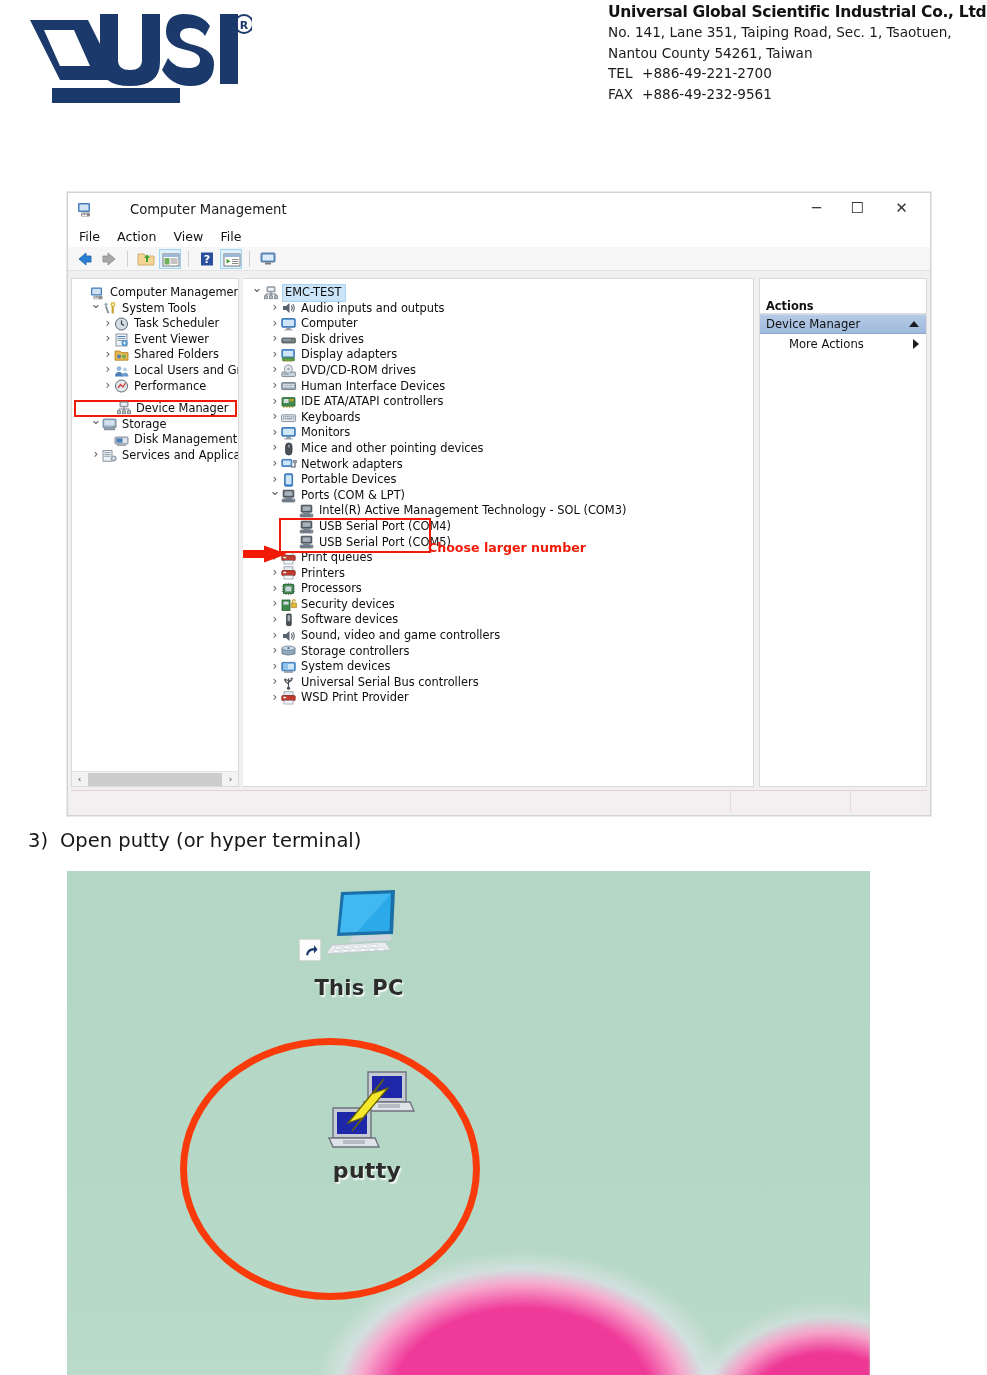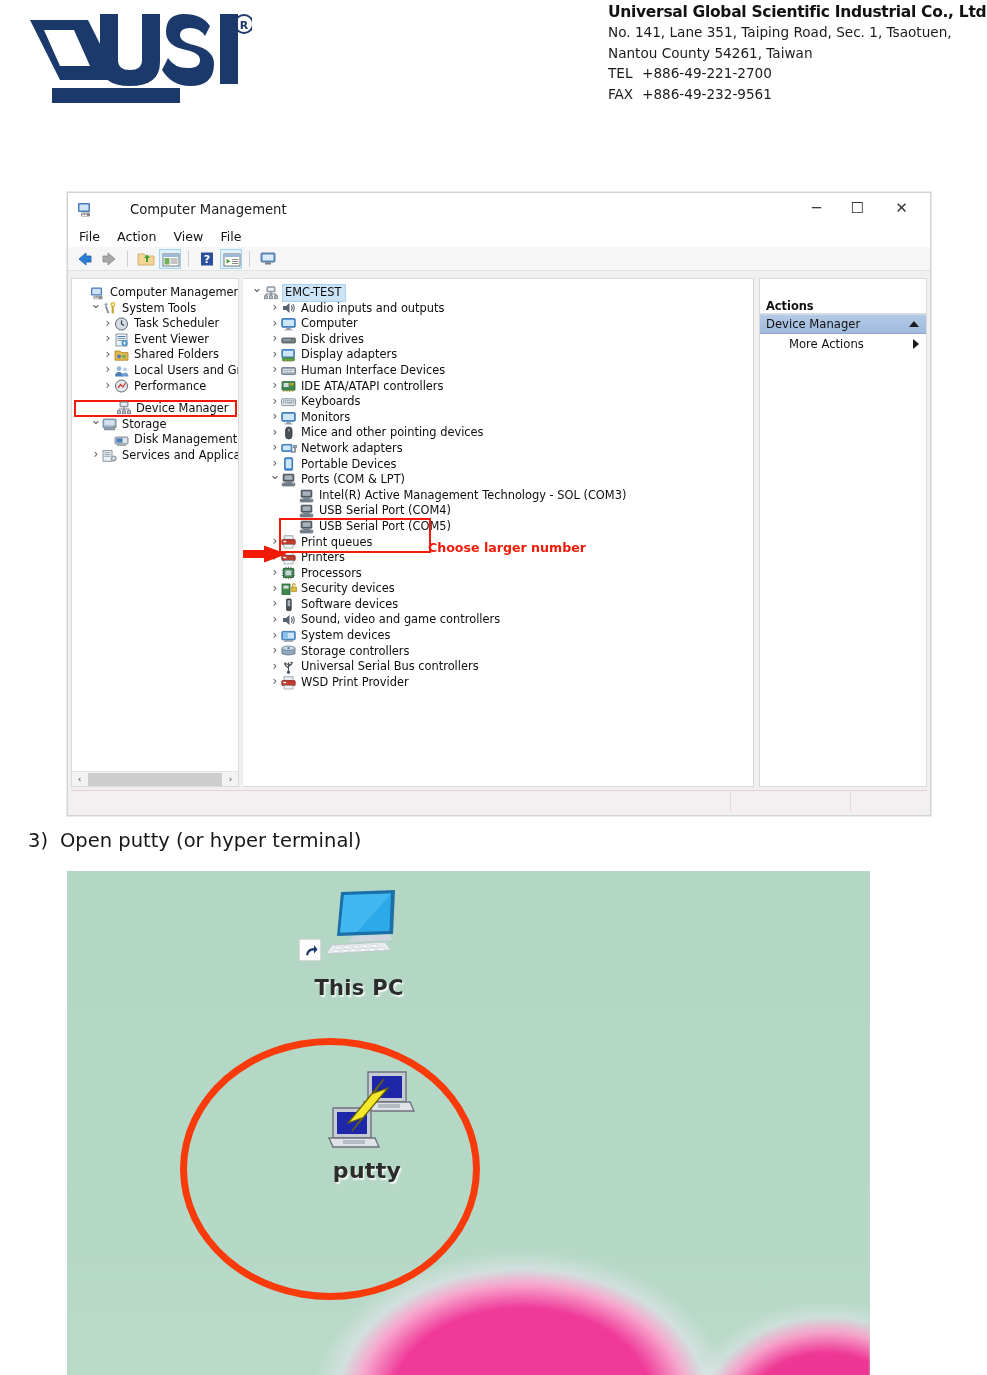--- a/index.html
+++ b/index.html
@@ -523,20 +523,32 @@
                 <rect x="6" y="12.8" width="1.4" height="1" fill="#c9a32f"></rect>
                 <rect x="9" y="12.8" width="1.4" height="1" fill="#c9a32f"></rect>
               </svg>
             </span>
             <span class="tlabel">Display adapters</span>
           </div>
           <div class="trow" style="padding-left: 22px;">
             <span class="chev closed"></span>
             <span class="ico">
               <svg viewBox="0 0 16 14" width="16" height="14">
+                <rect x="0.8" y="8" width="13.6" height="4.6" rx="0.8" fill="#c9d3dd" stroke="#69737d" stroke-width="0.8"></rect>
+                <circle cx="7.4" cy="5" r="4" fill="#dfe6ec" stroke="#8a949e" stroke-width="0.9"></circle>
+                <circle cx="7.4" cy="5" r="1.2" fill="#9aa7b4"></circle>
+                <rect x="2.4" y="9.6" width="5" height="1.2" fill="#8d98a4"></rect>
+              </svg>
+            </span>
+            <span class="tlabel">DVD/CD-ROM drives</span>
+          </div>
+          <div class="trow" style="padding-left: 22px;">
+            <span class="chev closed"></span>
+            <span class="ico">
+              <svg viewBox="0 0 16 14" width="16" height="14">
                 <rect x="0.6" y="3.6" width="14" height="7" rx="1" fill="#9aa7b4" stroke="#616c77" stroke-width="0.8"></rect>
                 <g fill="#e6ebf0">
                   <rect x="2" y="5" width="1.6" height="1.4"></rect>
                   <rect x="4.2" y="5" width="1.6" height="1.4"></rect>
                   <rect x="6.4" y="5" width="1.6" height="1.4"></rect>
                   <rect x="8.6" y="5" width="1.6" height="1.4"></rect>
                   <rect x="10.8" y="5" width="2.4" height="1.4"></rect>
                   <rect x="2" y="7" width="2.4" height="1.4"></rect>
                   <rect x="5" y="7" width="1.6" height="1.4"></rect>
                   <rect x="7.2" y="7" width="1.6" height="1.4"></rect>
@@ -774,38 +786,38 @@
                 <path d="M10.2 4.6 Q12.4 7 10.2 9.4" stroke="#5a6470" stroke-width="1.1" fill="none"></path>
                 <path d="M11.8 3 Q14.8 7 11.8 11" stroke="#5a6470" stroke-width="1.1" fill="none"></path>
               </svg>
             </span>
             <span class="tlabel">Sound, video and game controllers</span>
           </div>
           <div class="trow" style="padding-left: 22px;">
             <span class="chev closed"></span>
             <span class="ico">
               <svg viewBox="0 0 16 14" width="16" height="14">
+                <path d="M1 4 Q7 1.6 14 4 L14 9.8 Q7 12.4 1 9.8 Z" fill="#8fa8bd" stroke="#5e7287" stroke-width="0.8"></path>
+                <ellipse cx="7.5" cy="4.2" rx="6.5" ry="2.2" fill="#c9dbe9" stroke="#5e7287" stroke-width="0.7"></ellipse>
+                <circle cx="7.5" cy="4.2" r="1.1" fill="#5e7287"></circle>
+              </svg>
+            </span>
+            <span class="tlabel">Storage controllers</span>
+          </div>
+          <div class="trow" style="padding-left: 22px;">
+            <span class="chev closed"></span>
+            <span class="ico">
+              <svg viewBox="0 0 16 14" width="16" height="14">
                 <rect x="0.8" y="2.4" width="13.4" height="8.4" rx="0.8" fill="#4a8ed4" stroke="#2f6aa8" stroke-width="0.8"></rect>
                 <rect x="2" y="3.6" width="11" height="6" fill="#cfe5f8"></rect>
                 <rect x="2" y="3.6" width="5" height="6" fill="#8fc4ec"></rect>
                 <rect x="3" y="11.2" width="9" height="1.6" fill="#8d98a4"></rect>
               </svg>
             </span>
             <span class="tlabel">System devices</span>
-          </div>
-          <div class="trow" style="padding-left: 22px;">
-            <span class="chev closed"></span>
-            <span class="ico">
-              <svg viewBox="0 0 16 14" width="16" height="14">
-                <path d="M1 4 Q7 1.6 14 4 L14 9.8 Q7 12.4 1 9.8 Z" fill="#8fa8bd" stroke="#5e7287" stroke-width="0.8"></path>
-                <ellipse cx="7.5" cy="4.2" rx="6.5" ry="2.2" fill="#c9dbe9" stroke="#5e7287" stroke-width="0.7"></ellipse>
-                <circle cx="7.5" cy="4.2" r="1.1" fill="#5e7287"></circle>
-              </svg>
-            </span>
-            <span class="tlabel">Storage controllers</span>
           </div>
           <div class="trow" style="padding-left: 22px;">
             <span class="chev closed"></span>
             <span class="ico">
               <svg viewBox="0 0 16 14" width="16" height="14">
                 <circle cx="7.5" cy="12.2" r="1.6" fill="#4a5158"></circle>
                 <path d="M7.5 10.8 L7.5 2.6" stroke="#4a5158" stroke-width="1.2"></path>
                 <path d="M7.5 2.2 L5.8 5 L9.2 5 Z" fill="#4a5158"></path>
                 <path d="M7.5 8 L4.4 6 L4.4 4.4" stroke="#4a5158" stroke-width="1"></path>
                 <circle cx="4.4" cy="3.8" r="1.3" fill="#4a5158"></circle>

